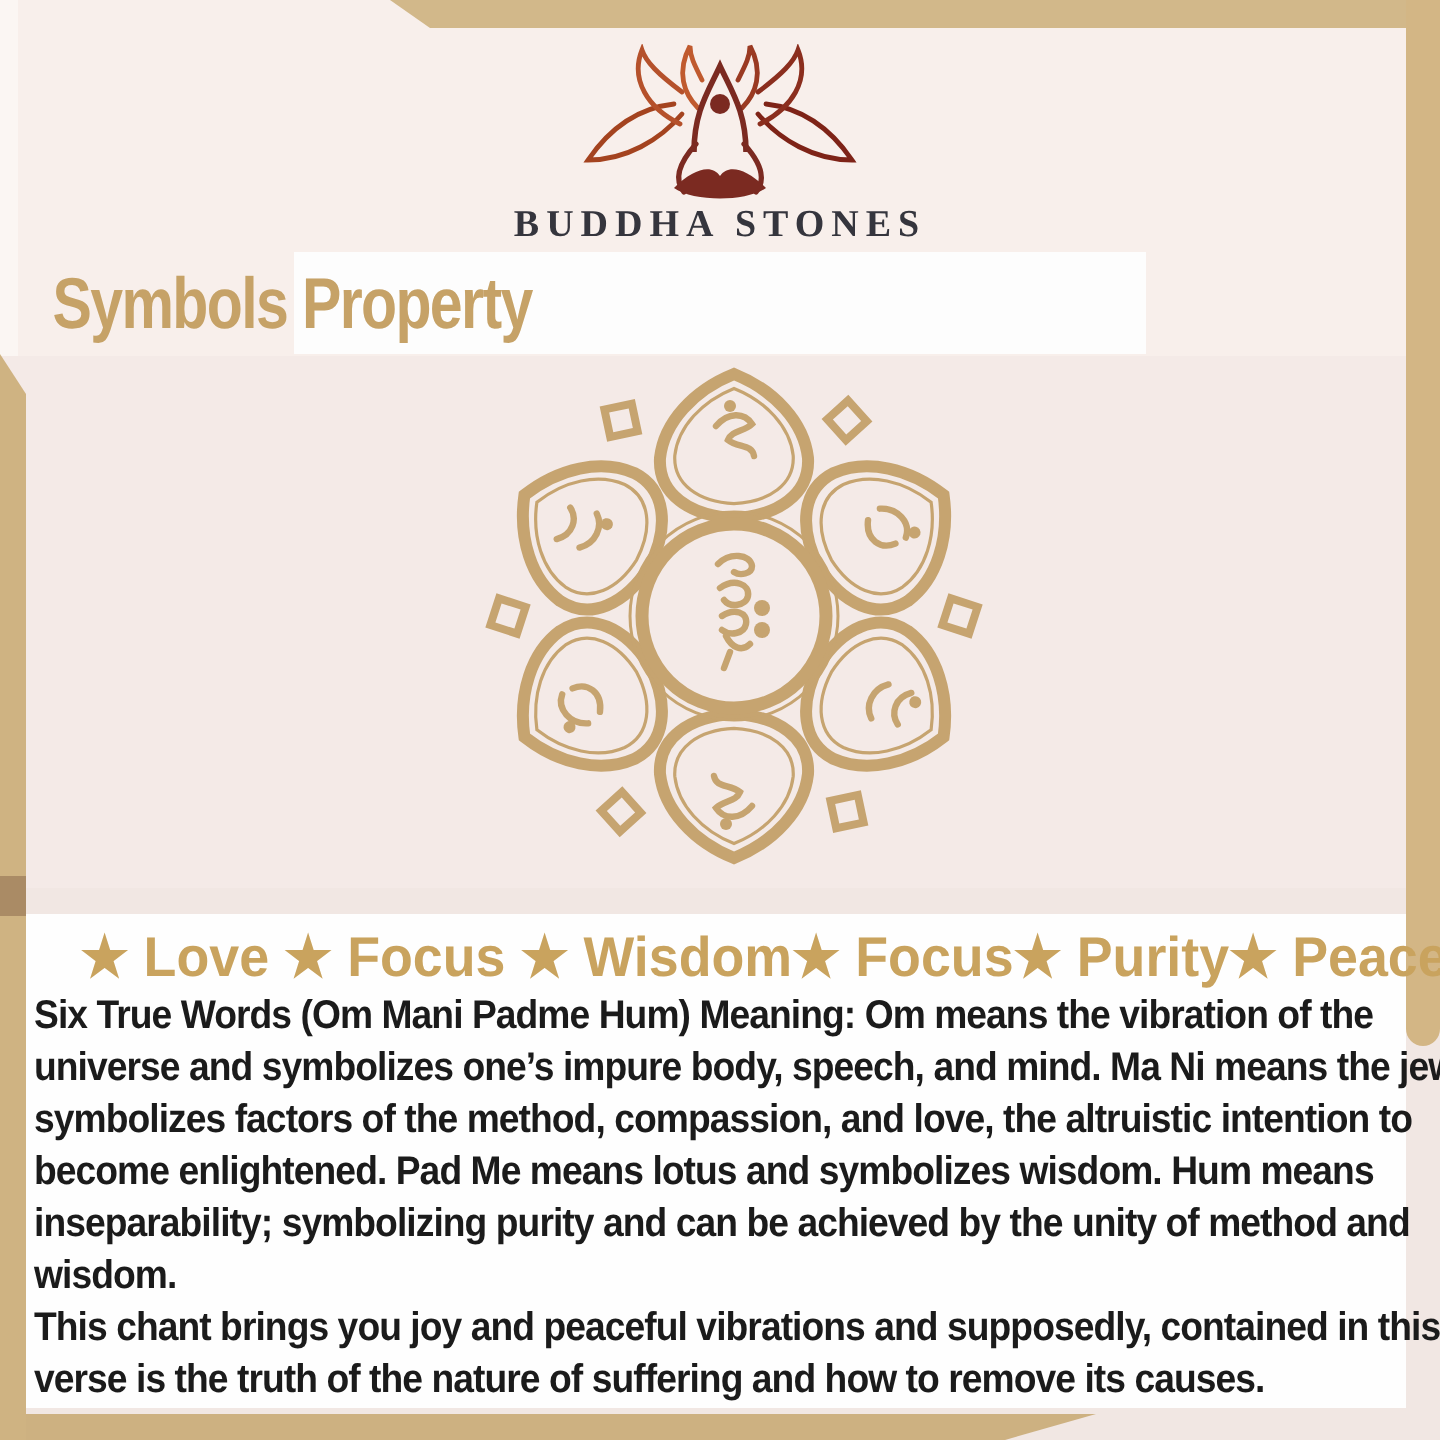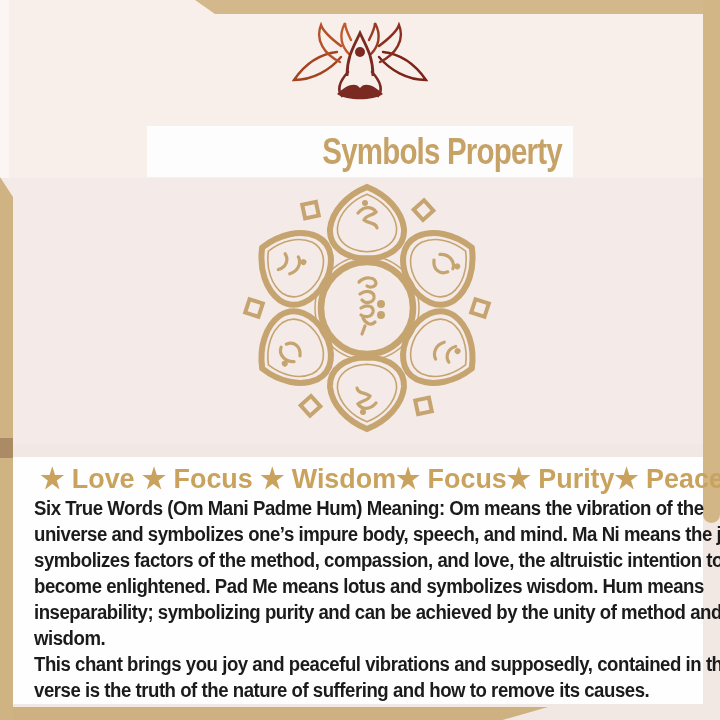--- a/index.html
+++ b/index.html
@@ -25,37 +25,37 @@
   .band-bottom{left:13px;top:707px;width:535px;height:13px;background:#cdb181;
     -webkit-clip-path:polygon(0 0,100% 0,91.5% 100%,0 100%);
     clip-path:polygon(0 0,100% 0,91.5% 100%,0 100%);}
   
   .logo{left:285px;top:22px;width:150px;height:80px;}
   .brand{left:0;top:102px;width:720px;text-align:center;
     font-family:"Liberation Serif",serif;font-size:19px;letter-spacing:3.5px;
     color:#35353d;font-weight:600;}
   
   .title-band{left:147px;top:126px;width:426px;height:51px;background:#fdfdfd;}
-  .title-text{left:0;top:131px;width:588px;text-align:right;font-weight:bold;
+  .title-text{left:0;top:131px;width:588px;text-align:left;font-weight:bold;
     font-size:36px;color:#c6a267;letter-spacing:-1px;}
   .title-text span{display:inline-block;transform:scaleX(.82);transform-origin:center;}
   
   .mandala{left:237px;top:178px;width:260px;height:260px;}
   
   .ribbon{left:13px;top:405px;width:216px;height:38px;background:#c9a266;
     -webkit-clip-path:polygon(0 0,205px 0,100% 100%,0 100%);
     clip-path:polygon(0 0,205px 0,100% 100%,0 100%);}
   .ribbon-label{line-height:38px;color:#ffffff;font-weight:bold;font-size:21px;
     padding-left:7px;transform:scaleX(.95);transform-origin:left center;white-space:nowrap;}
   
   .content-box{left:13px;top:457px;width:690px;height:247px;background:#fefefe;overflow:visible;}
   .keywords{padding-top:5px;height:33px;text-align:center;text-indent:14px;
     color:#c9a35e;font-weight:bold;font-size:28px;white-space:nowrap;
     transform:scaleX(.96);transform-origin:center top;}
-  .body-lines{padding-left:21px;color:#1b1b1b;font-weight:bold;font-size:20px;
+  .body-lines{padding-left:4px;color:#1b1b1b;font-weight:bold;font-size:20px;
     letter-spacing:-0.5px;}
   .body-lines .bline{white-space:nowrap;line-height:26px;height:26px;
     transform:scaleX(.93);transform-origin:left center;}
 </style>
 </head>
 <body>
 
 <div class="canvas">
 
   <div class="abs bg-top"></div>
@@ -78,20 +78,21 @@
     <path d="M98,30 C116,32 130,42 141,58 C122,58 105,48 94,35" stroke="#7e2317" stroke-width="2.4" stroke-linecap="round"></path>
     <path d="M94,24 C106,15 112,9 114,3 C120,18 111,32 95,40" stroke="#8b2e1e" stroke-width="2.4" stroke-linecap="round"></path>
     <path d="M84,18 C88,10 90,6 90,1 C97,14 93,25 86,32" stroke="#9a3a22" stroke-width="2.4" stroke-linecap="round"></path>
 
     <path d="M62,54 C62,34 69,24 75,11 C81,24 88,34 88,54" stroke="#7b2a21" stroke-width="2.8"></path>
     <circle cx="75" cy="30" r="5" fill="#7b2a21"></circle>
     <path d="M63,50 C54,60 52,68 57,74" stroke="#7b2a21" stroke-width="2.6" stroke-linecap="round"></path>
     <path d="M87,50 C96,60 98,68 93,74" stroke="#7b2a21" stroke-width="2.6" stroke-linecap="round"></path>
     <path d="M52,72 C62,62 71,60 75,66 C79,60 88,62 98,72 C88,79 62,79 52,72 Z" fill="#7b2a21"></path>
   </svg>
+  <div class="abs brand">BUDDHA STONES</div>
 
   <div class="abs title-band"></div>
   <div class="abs title-text">
     <span>Symbols Property</span>
   </div>
 
   <svg class="abs mandala" viewBox="-130 -130 260 260" fill="none" stroke="#c6a470">
 
     <g stroke-width="6">
       <g transform="rotate(0)">

